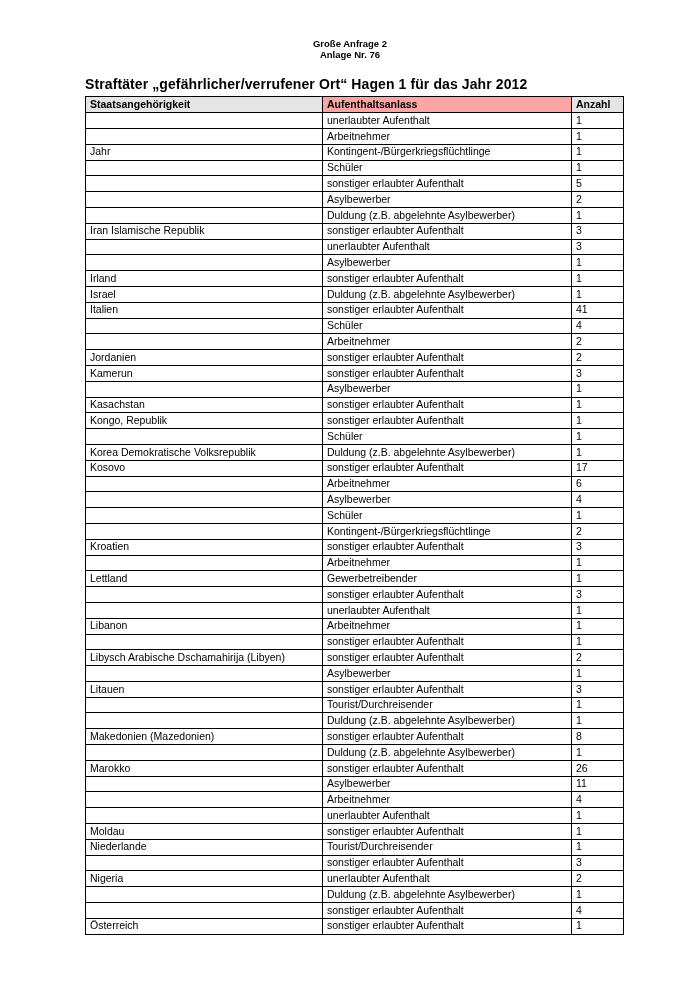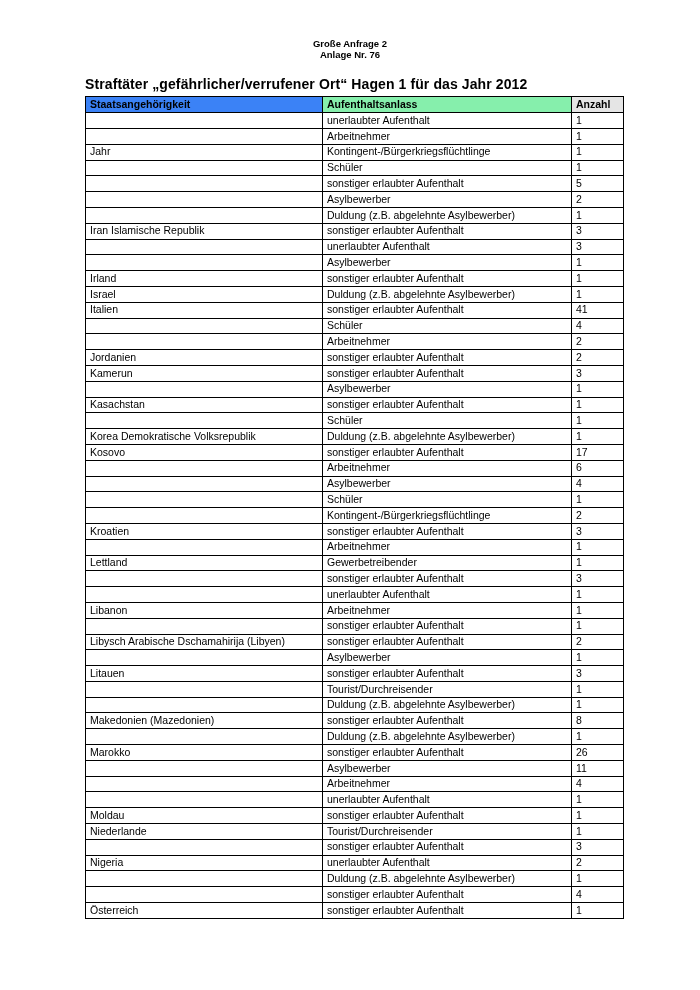--- a/index.html
+++ b/index.html
@@ -65,22 +65,22 @@
   <div class="doc-header">
     <div>Große Anfrage 2</div>
     <div>Anlage Nr. 76</div>
   </div>
 
   <div class="title">Straftäter „gefährlicher/verrufener Ort“ Hagen 1 für das Jahr 2012</div>
 
   <table class="data-table">
     <thead>
       <tr>
-          <th style="background: #3b82f6;">Staatsangehörigkeit</th>
-          <th style="background: #86efac; margin-left: 36px;">Aufenthaltsanlass</th>
+          <th style="background: #e5e5e5;">Staatsangehörigkeit</th>
+          <th style="background: #fca5a5; margin-left: 36px;">Aufenthaltsanlass</th>
           <th style="background: #e5e5e5;">Anzahl</th>
         </tr>
     </thead>
     <tbody>
         <tr>
           <td></td>
           <td>unerlaubter Aufenthalt</td>
           <td>1</td>
         </tr>
         <tr>
@@ -163,20 +163,25 @@
           <td>sonstiger erlaubter Aufenthalt</td>
           <td>3</td>
         </tr>
         <tr>
           <td></td>
           <td>Asylbewerber</td>
           <td>1</td>
         </tr>
         <tr>
           <td>Kasachstan</td>
+          <td>sonstiger erlaubter Aufenthalt</td>
+          <td>1</td>
+        </tr>
+        <tr>
+          <td>Kongo, Republik</td>
           <td>sonstiger erlaubter Aufenthalt</td>
           <td>1</td>
         </tr>
         <tr>
           <td></td>
           <td>Schüler</td>
           <td>1</td>
         </tr>
         <tr>
           <td>Korea Demokratische Volksrepublik</td>

